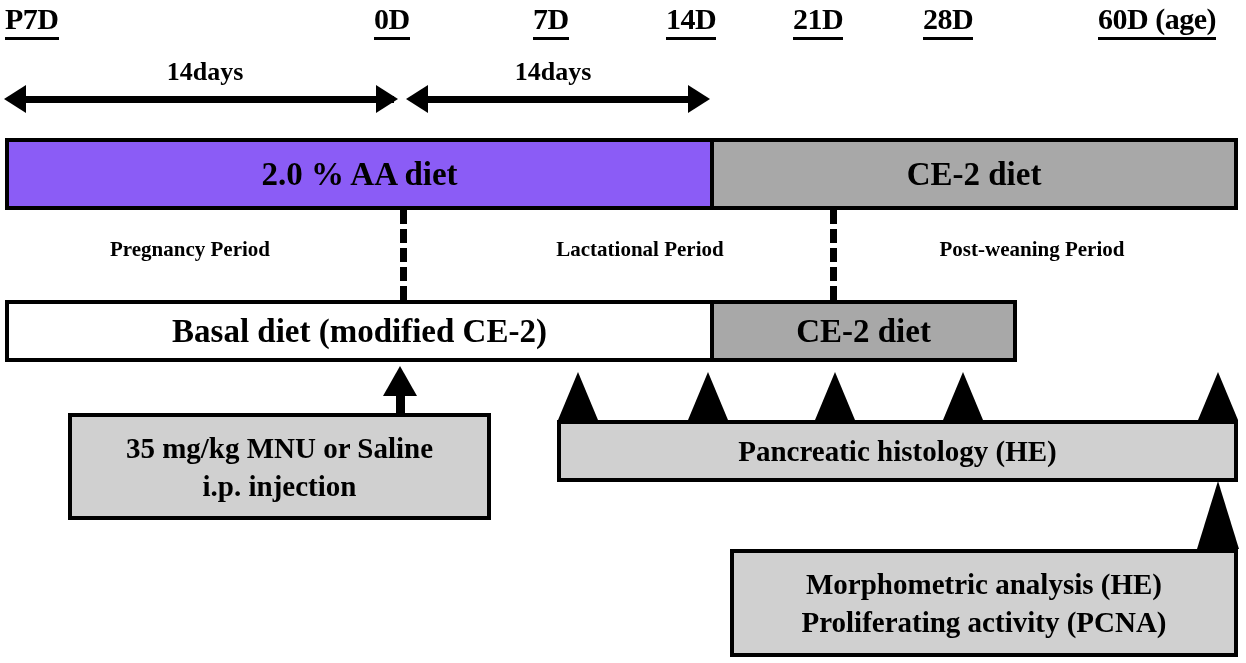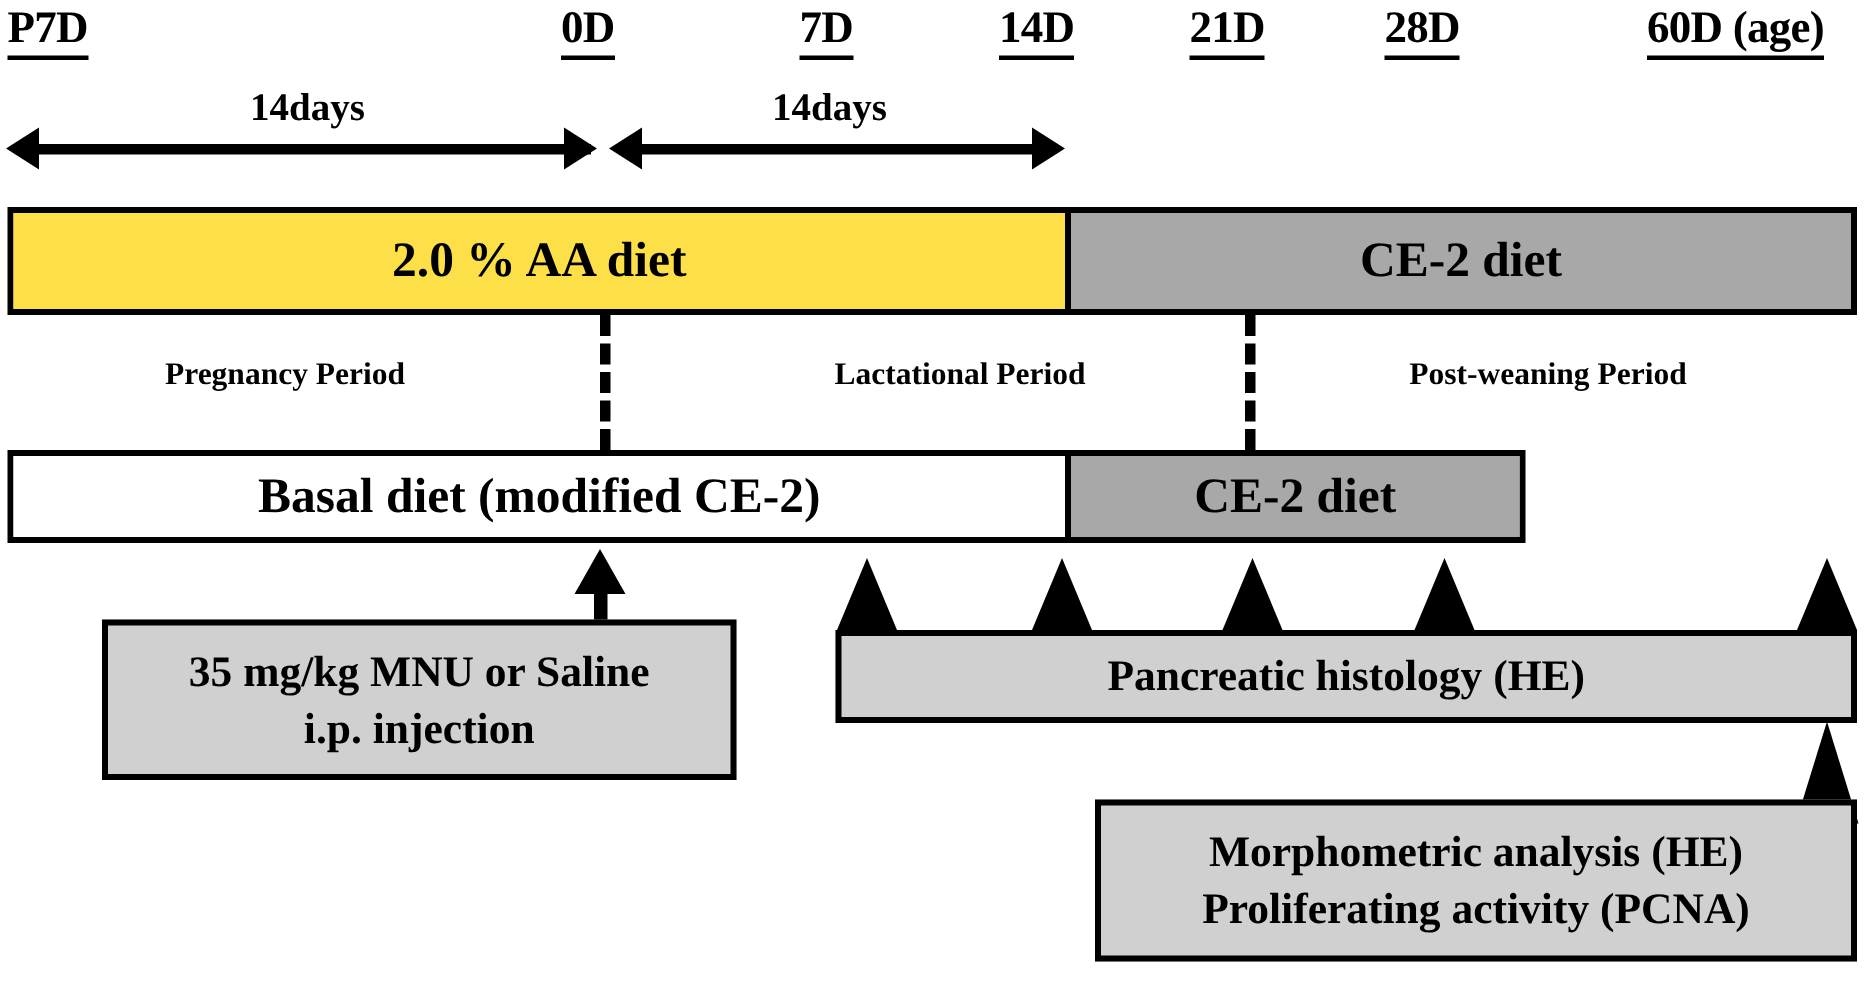--- a/index.html
+++ b/index.html
@@ -161,21 +161,21 @@
 
   <div class="arrow-shaft" style="left:24px; top:96px; width:370px;"></div>
   <div class="arrow-head left" style="left:4px; top:85px;"></div>
   <div class="arrow-head right" style="left:376px; top:85px;"></div>
 
   <div class="arrow-shaft" style="left:428px; top:96px; width:266px;"></div>
   <div class="arrow-head left" style="left:406px; top:85px;"></div>
   <div class="arrow-head right" style="left:688px; top:85px;"></div>
 
   <div class="bar" style="left:5px; top:138px; width:1233px; height:72px;">
-    <div class="bar-seg" id="mat-seg-0" style="left: 0px; width: 701px; background: #fde047;">
+    <div class="bar-seg" id="mat-seg-0" style="left: 0px; width: 701px; background: #8b5cf6;">
       <span>2.0 % AA diet</span>
     </div>
     <div class="bar-seg" id="mat-seg-1" style="left: 701px; right: 0px; border-left: 4px solid rgb(0, 0, 0); background: rgb(168, 168, 168);">
       <span>CE-2  diet</span>
     </div>
   </div>
 
   <div class="dashed-line" style="left:400px; top:210px; height:90px;"></div>
   <div class="dashed-line" style="left:830px; top:210px; height:90px;"></div>
 
@@ -205,18 +205,18 @@
   <div class="tri" style="left:815px; top:372px;"></div>
   <div class="tri" style="left:943px; top:372px;"></div>
   <div class="tri" style="left:1198px; top:372px;"></div>
 
   <div class="callout" style="left:557px; top:420px; width:681px; height:62px;">
     <span>Pancreatic histology (HE)</span>
   </div>
 
   <div class="tri tall" style="left:1197px; top:481px;"></div>
 
-  <div class="callout" style="left:730px; top:533px; width:508px; height:108px;">
+  <div class="callout" style="left:730px; top:549px; width:508px; height:108px;">
     <span>Morphometric analysis  (HE)</span>
     <span>Proliferating activity (PCNA)</span>
   </div>
 
 </div>
 
 </body></html>

